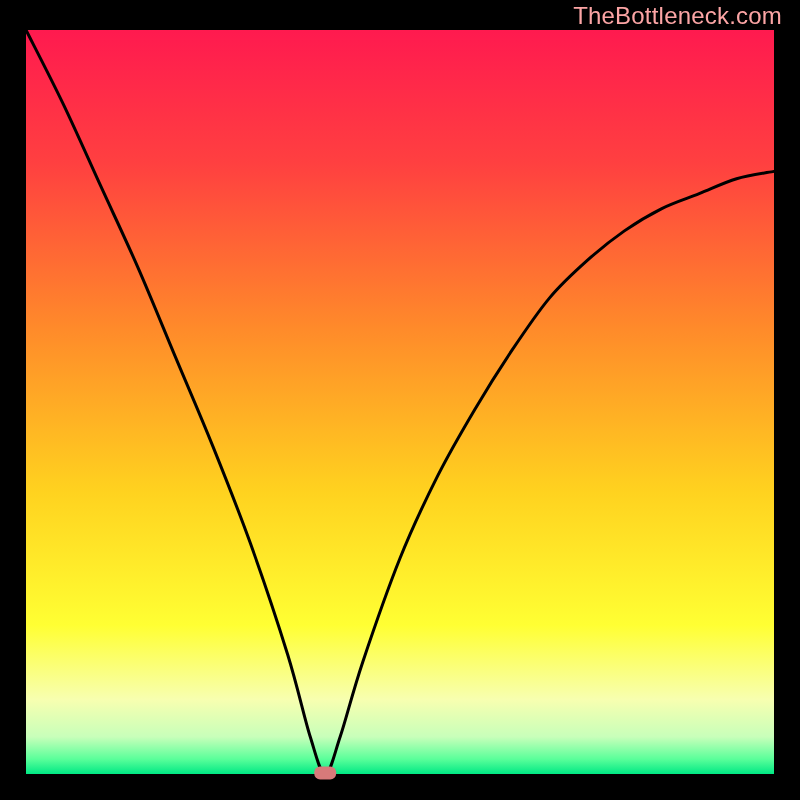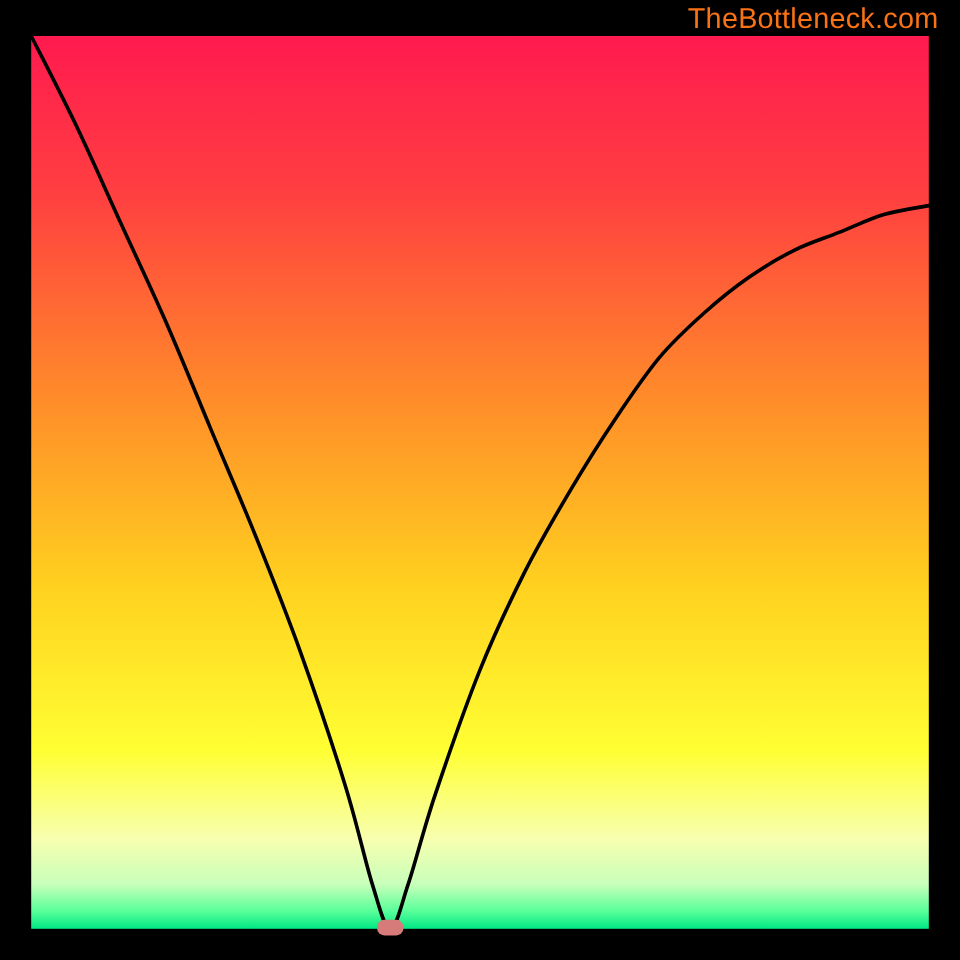--- a/index.html
+++ b/index.html
@@ -14,21 +14,21 @@
   .frame {
     position: relative;
     width: 800px;
     height: 800px;
     background: #000;
   }
   .watermark {
     position: absolute;
     top: 2px;
     right: 18px;
-    color: #f97316;
+    color: #fca5a5;
     font-size: 24px;
     font-weight: 500;
     letter-spacing: 0.2px;
   }
   svg {
     display: block;
   }
 </style>
 </head>
 <body>

